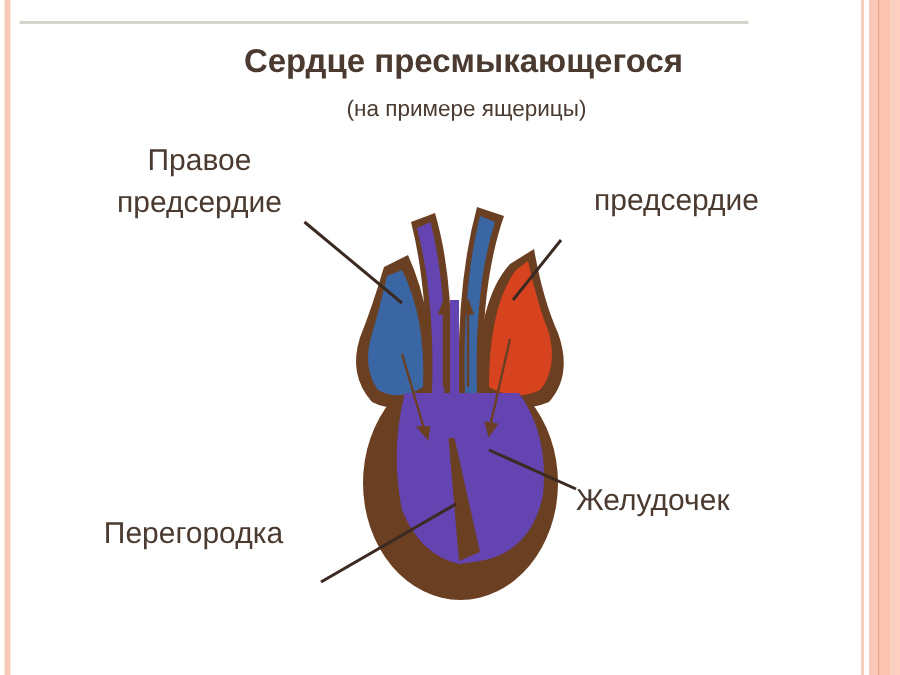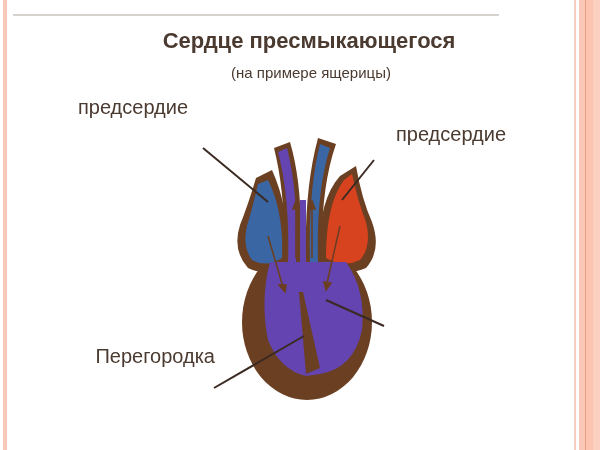--- a/index.html
+++ b/index.html
@@ -70,21 +70,21 @@
     position: absolute;
     font-size: 20px;
     line-height: 28px;
     color: #4a3a30;
     white-space: nowrap;
   }
   .label .line { display: block; }
   .lbl-right-atrium { left: 58px; top: 93px; text-align: center; width: 150px; }
   .lbl-left-atrium { left: 376px; top: 120px; text-align: center; width: 150px; }
   .lbl-ventricle { left: 384px; top: 320px; }
-  .lbl-septum { left: 65px; top: 342px; text-align: right; width: 150px; }
+  .lbl-septum { left: 54px; top: 342px; text-align: center; width: 150px; }
   svg.diagram {
     position: absolute;
     left: 0; top: 0;
     width: 600px; height: 450px;
   }
 </style>
 </head>
 <body>
 
 <div class="slide">
@@ -136,24 +136,28 @@
 
     <g stroke="#3a2a22" stroke-width="2" fill="none">
       <line x1="203" y1="148" x2="268" y2="202"></line>
       <line x1="374" y1="160" x2="342" y2="200"></line>
       <line x1="326" y1="300" x2="384" y2="326"></line>
       <line x1="304" y1="336" x2="214" y2="388"></line>
     </g>
   </svg>
 
   <div class="label lbl-right-atrium">
+    <span class="line">Правое</span>
     <span class="line">предсердие</span>
   </div>
 
   <div class="label lbl-left-atrium">
     <span class="line">предсердие</span>
   </div>
 
+  <div class="label lbl-ventricle">
+    <span class="line">Желудочек</span>
+  </div>
 
   <div class="label lbl-septum">
     <span class="line">Перегородка</span>
   </div>
 </div>
 
 </body></html>

